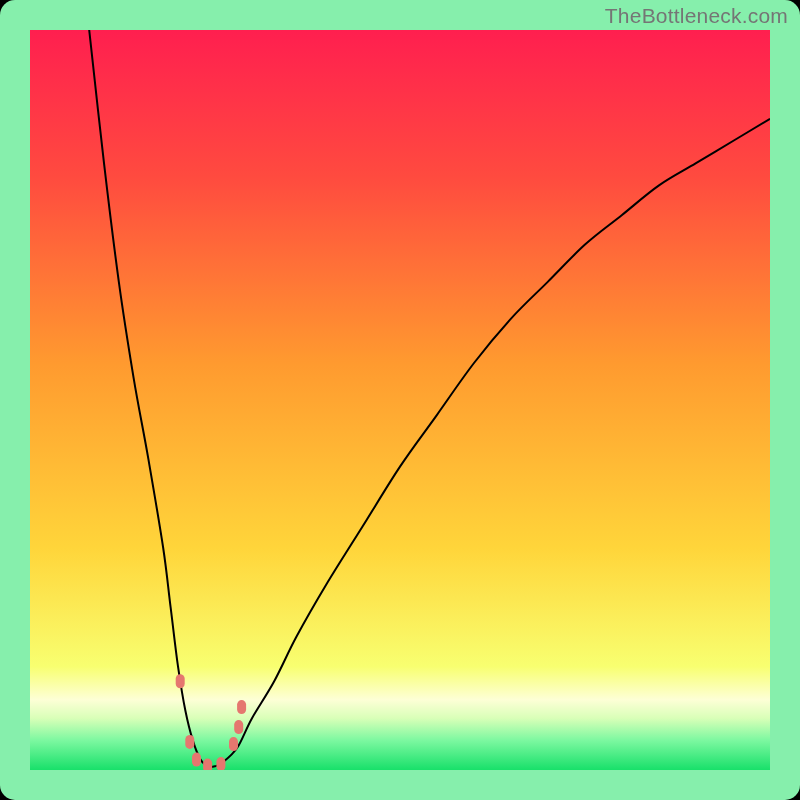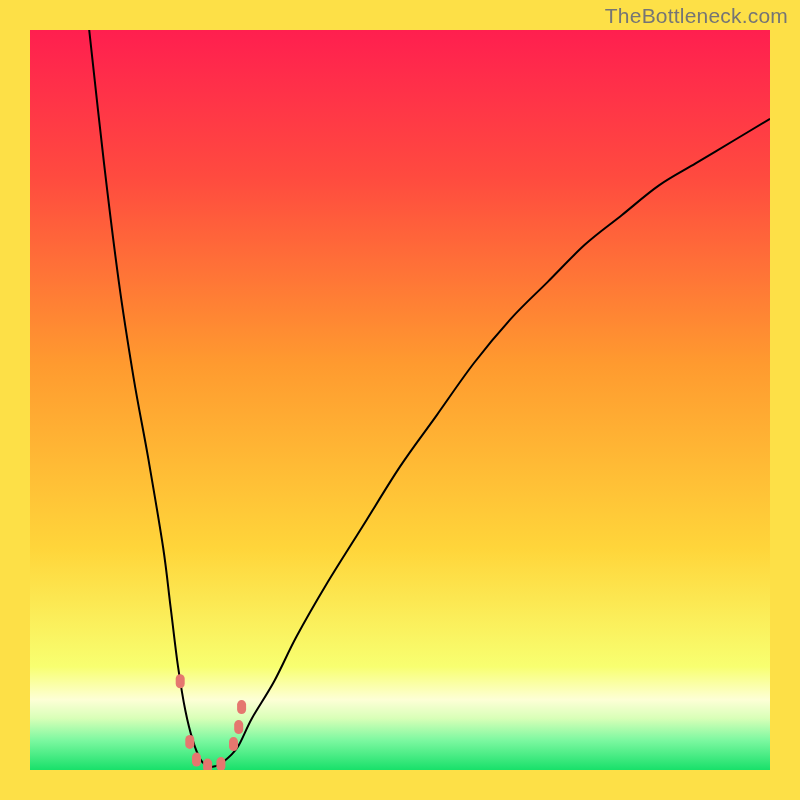--- a/index.html
+++ b/index.html
@@ -8,21 +8,22 @@
     width: 800px;
     height: 800px;
     overflow: hidden;
     background: #000;
     font-family: Arial, Helvetica, sans-serif;
   }
   .frame {
     position: absolute;
     left: 0; top: 0;
     width: 800px; height: 800px;
-    background: #fde047;
+    background: #86efac;
+    border-radius: 15px;
   }
   .plot {
     position: absolute;
     left: 30px;
     top: 30px;
     width: 740px;
     height: 740px;
     
   }
   .watermark {

